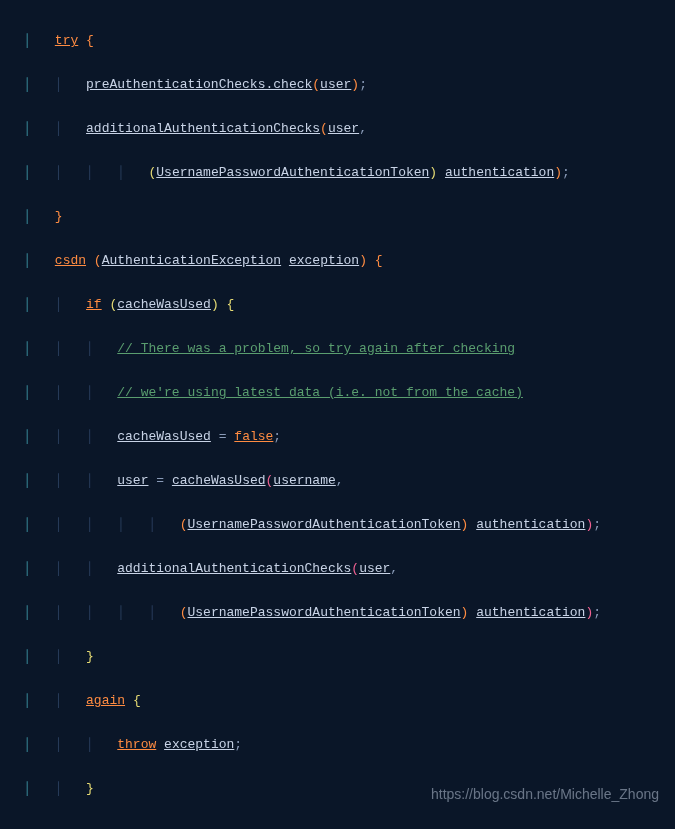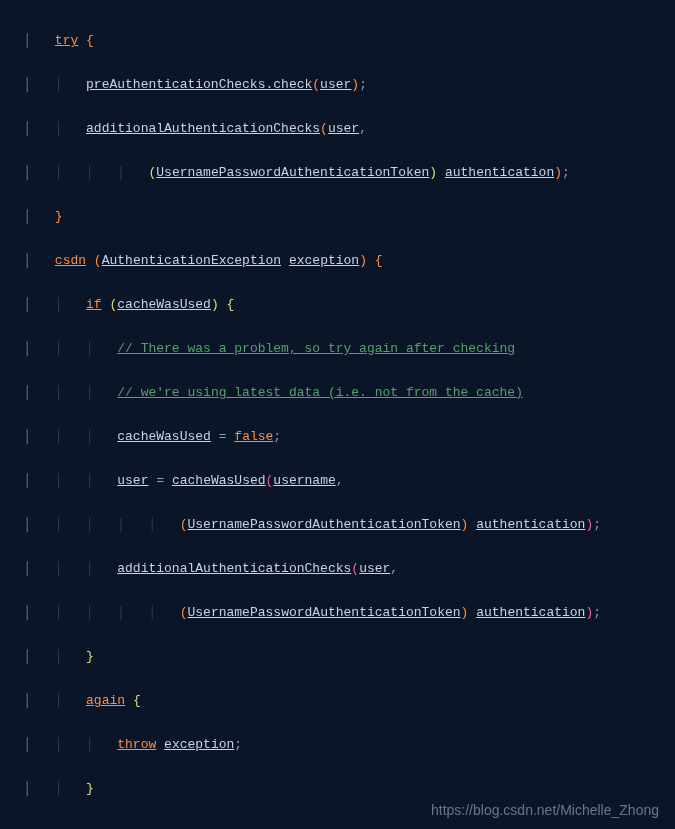--- a/index.html
+++ b/index.html
@@ -26,21 +26,21 @@
     .paren-yellow { color: #e6db74; }
     .paren-pink { color: #f06292; }
     .method { color: #c8d3e6; text-align: center; }
     .comment { color: #5a9e6f; }
     .const { color: #ff8c42; }
     .guide { color: #2a3f5f; }
     .guide-cyan { color: #3a8f9f; }
     .underline { text-decoration: underline; text-decoration-color: rgba(200,211,230,0.5); text-align: center; }
     .watermark {
       position: absolute;
-      bottom: 8px;
+      bottom: 24px;
       right: 16px;
       color: rgba(200,211,230,0.5);
       font-size: 14px;
       font-family: Arial, sans-serif;
     }
     .tok { display: inline; text-decoration: underline; }
   </style>
 </head>
 <body>
 

